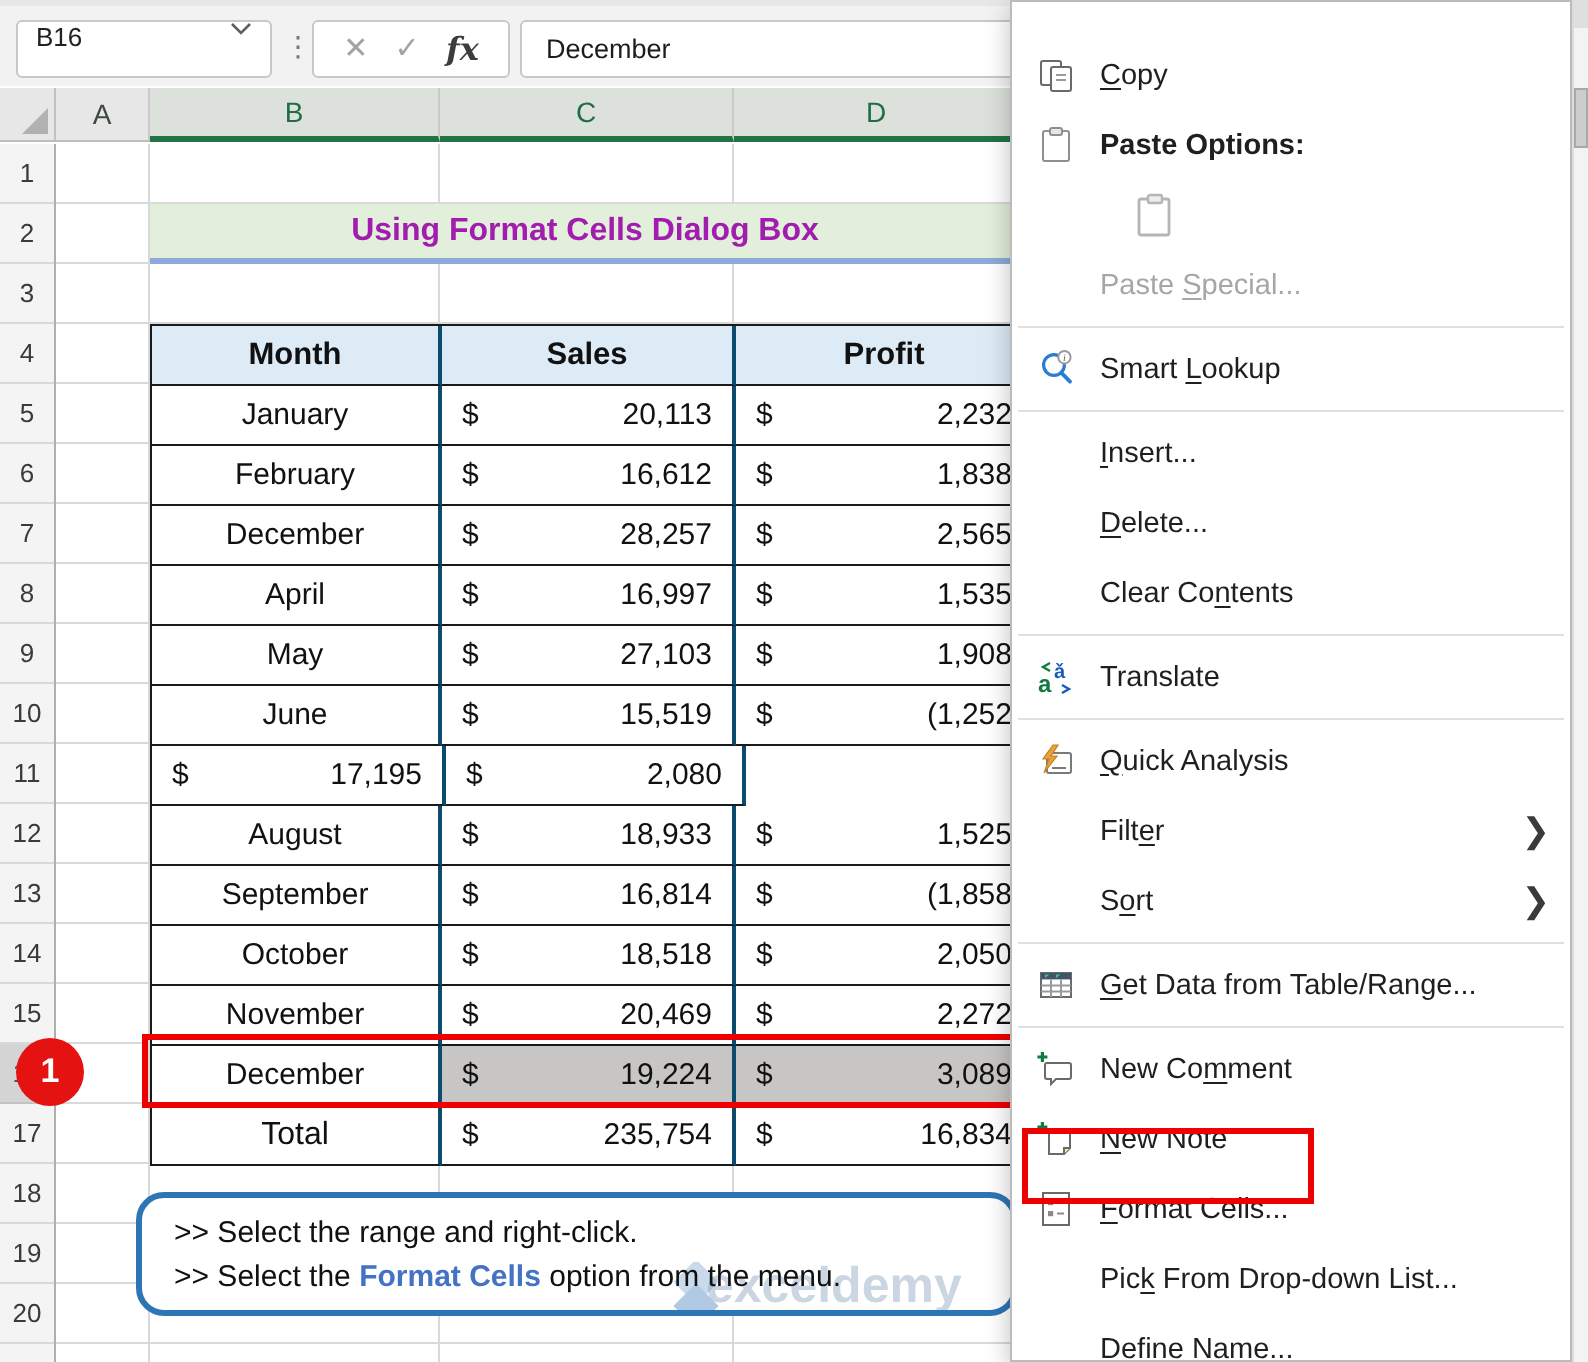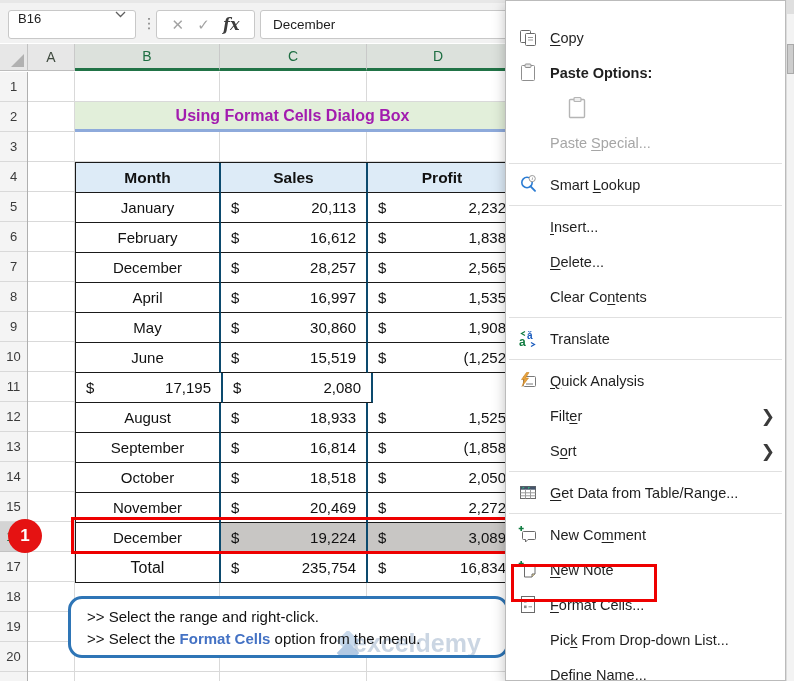--- a/index.html
+++ b/index.html
@@ -198,21 +198,21 @@
         </div>
         <div class="cell c-money lastcol">
           <span>$</span>
           <span>1,535</span>
         </div>
       </div>
       <div class="trow">
         <div class="cell c-month">May</div>
         <div class="cell c-money ">
           <span>$</span>
-          <span>30,860</span>
+          <span>27,103</span>
         </div>
         <div class="cell c-money lastcol">
           <span>$</span>
           <span>1,908</span>
         </div>
       </div>
       <div class="trow">
         <div class="cell c-month">June</div>
         <div class="cell c-money ">
           <span>$</span>

